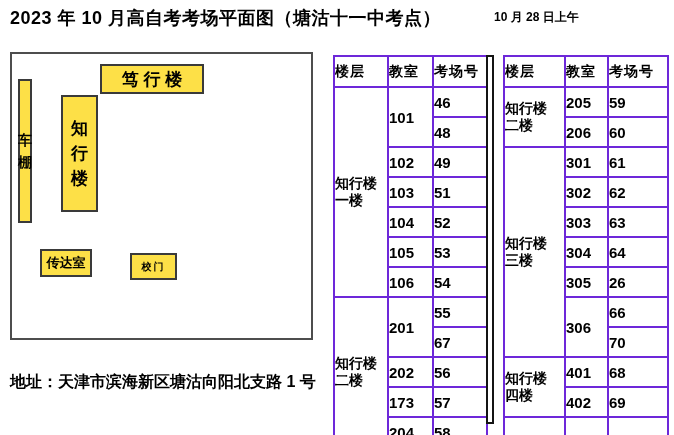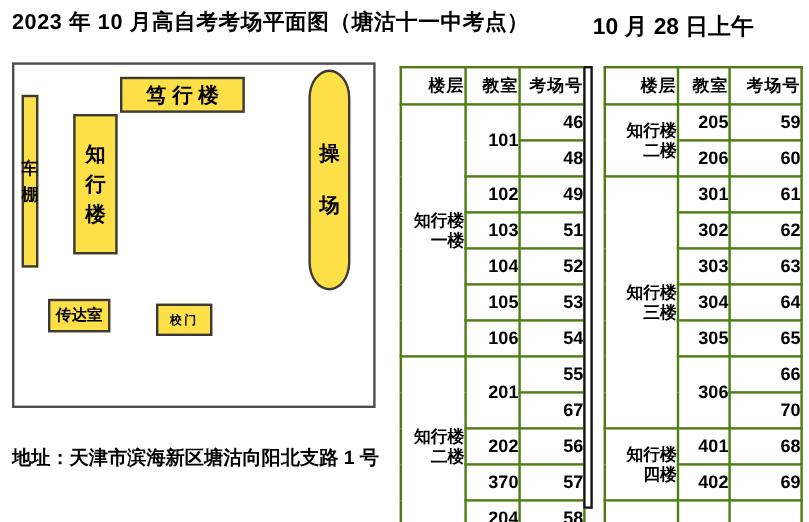--- a/index.html
+++ b/index.html
@@ -13,21 +13,21 @@
     overflow: hidden;
   }
 
   .page-title {
     position: absolute; left: 10px; top: 6px;
     font-size: 18px; letter-spacing: 0.5px;
     white-space: nowrap;
   }
   .page-date {
     position: absolute; left: 494px; top: 9px;
-    font-size: 19px; white-space: nowrap;
+    font-size: 12px; white-space: nowrap;
   }
 
   
   .floorplan {
     position: absolute; left: 10px; top: 52px;
     width: 303px; height: 288px;
     border: 2px solid #4d4d4d;
     box-sizing: border-box;
     background: #fff;
   }
@@ -61,22 +61,22 @@
   table.tbl {
     position: absolute; top: 55px;
     border-collapse: collapse;
     table-layout: fixed;
     background: #fff;
     height: 369px;
   }
   .tbl-left  { left: 333px; width: 153px; }
   .tbl-right { left: 503px; width: 164px; }
   .tbl th, .tbl td {
-    border: 2px solid #4d7c0f;
-    text-align: right;
+    border: 2px solid #6d28d9;
+    text-align: left;
     vertical-align: middle;
     padding: 0;
     overflow: hidden;
   }
   .tbl th { font-size: 14px; height: 29px; letter-spacing: 1px; }
   .tbl td { font-size: 15px; height: 28px; }
   .tbl td.floor { font-size: 14px; line-height: 17px; white-space: pre-line; }
 
   .spacer-strip {
     position: absolute; left: 486px; top: 55px;
@@ -94,23 +94,20 @@
 
 <div class="floorplan">
   <div class="bldg bike">
     <span class="vtext">车棚</span>
   </div>
   <div class="bldg zhixing-b">
     <span class="vtext">知行楼</span>
   </div>
   <div class="bldg duxing-b">
     <span>笃 行 楼</span>
-  </div>
-  <div class="bldg playground">
-    <span class="vtext">操场</span>
   </div>
   <div class="bldg reception">
     <span>传达室</span>
   </div>
   <div class="bldg gate">
     <span>校门</span>
   </div>
 </div>
 
 <div class="address">地址：天津市滨海新区塘沽向阳北支路 1 号</div>
@@ -165,21 +162,21 @@
         <td>55</td>
       </tr>
       <tr>
         <td>67</td>
       </tr>
       <tr>
         <td>202</td>
         <td>56</td>
       </tr>
       <tr>
-        <td>370</td>
+        <td>173</td>
         <td>57</td>
       </tr>
       <tr>
         <td>204</td>
         <td>58</td>
       </tr>
     </tbody>
   </table>
 
 <div class="spacer-strip"></div>
@@ -221,21 +218,21 @@
       <tr>
         <td>303</td>
         <td>63</td>
       </tr>
       <tr>
         <td>304</td>
         <td>64</td>
       </tr>
       <tr>
         <td>305</td>
-        <td>65</td>
+        <td>26</td>
       </tr>
       <tr>
         <td rowspan="2">306</td>
         <td>66</td>
       </tr>
       <tr>
         <td>70</td>
       </tr>
       <tr>
         <td rowspan="2" class="floor">知行楼

